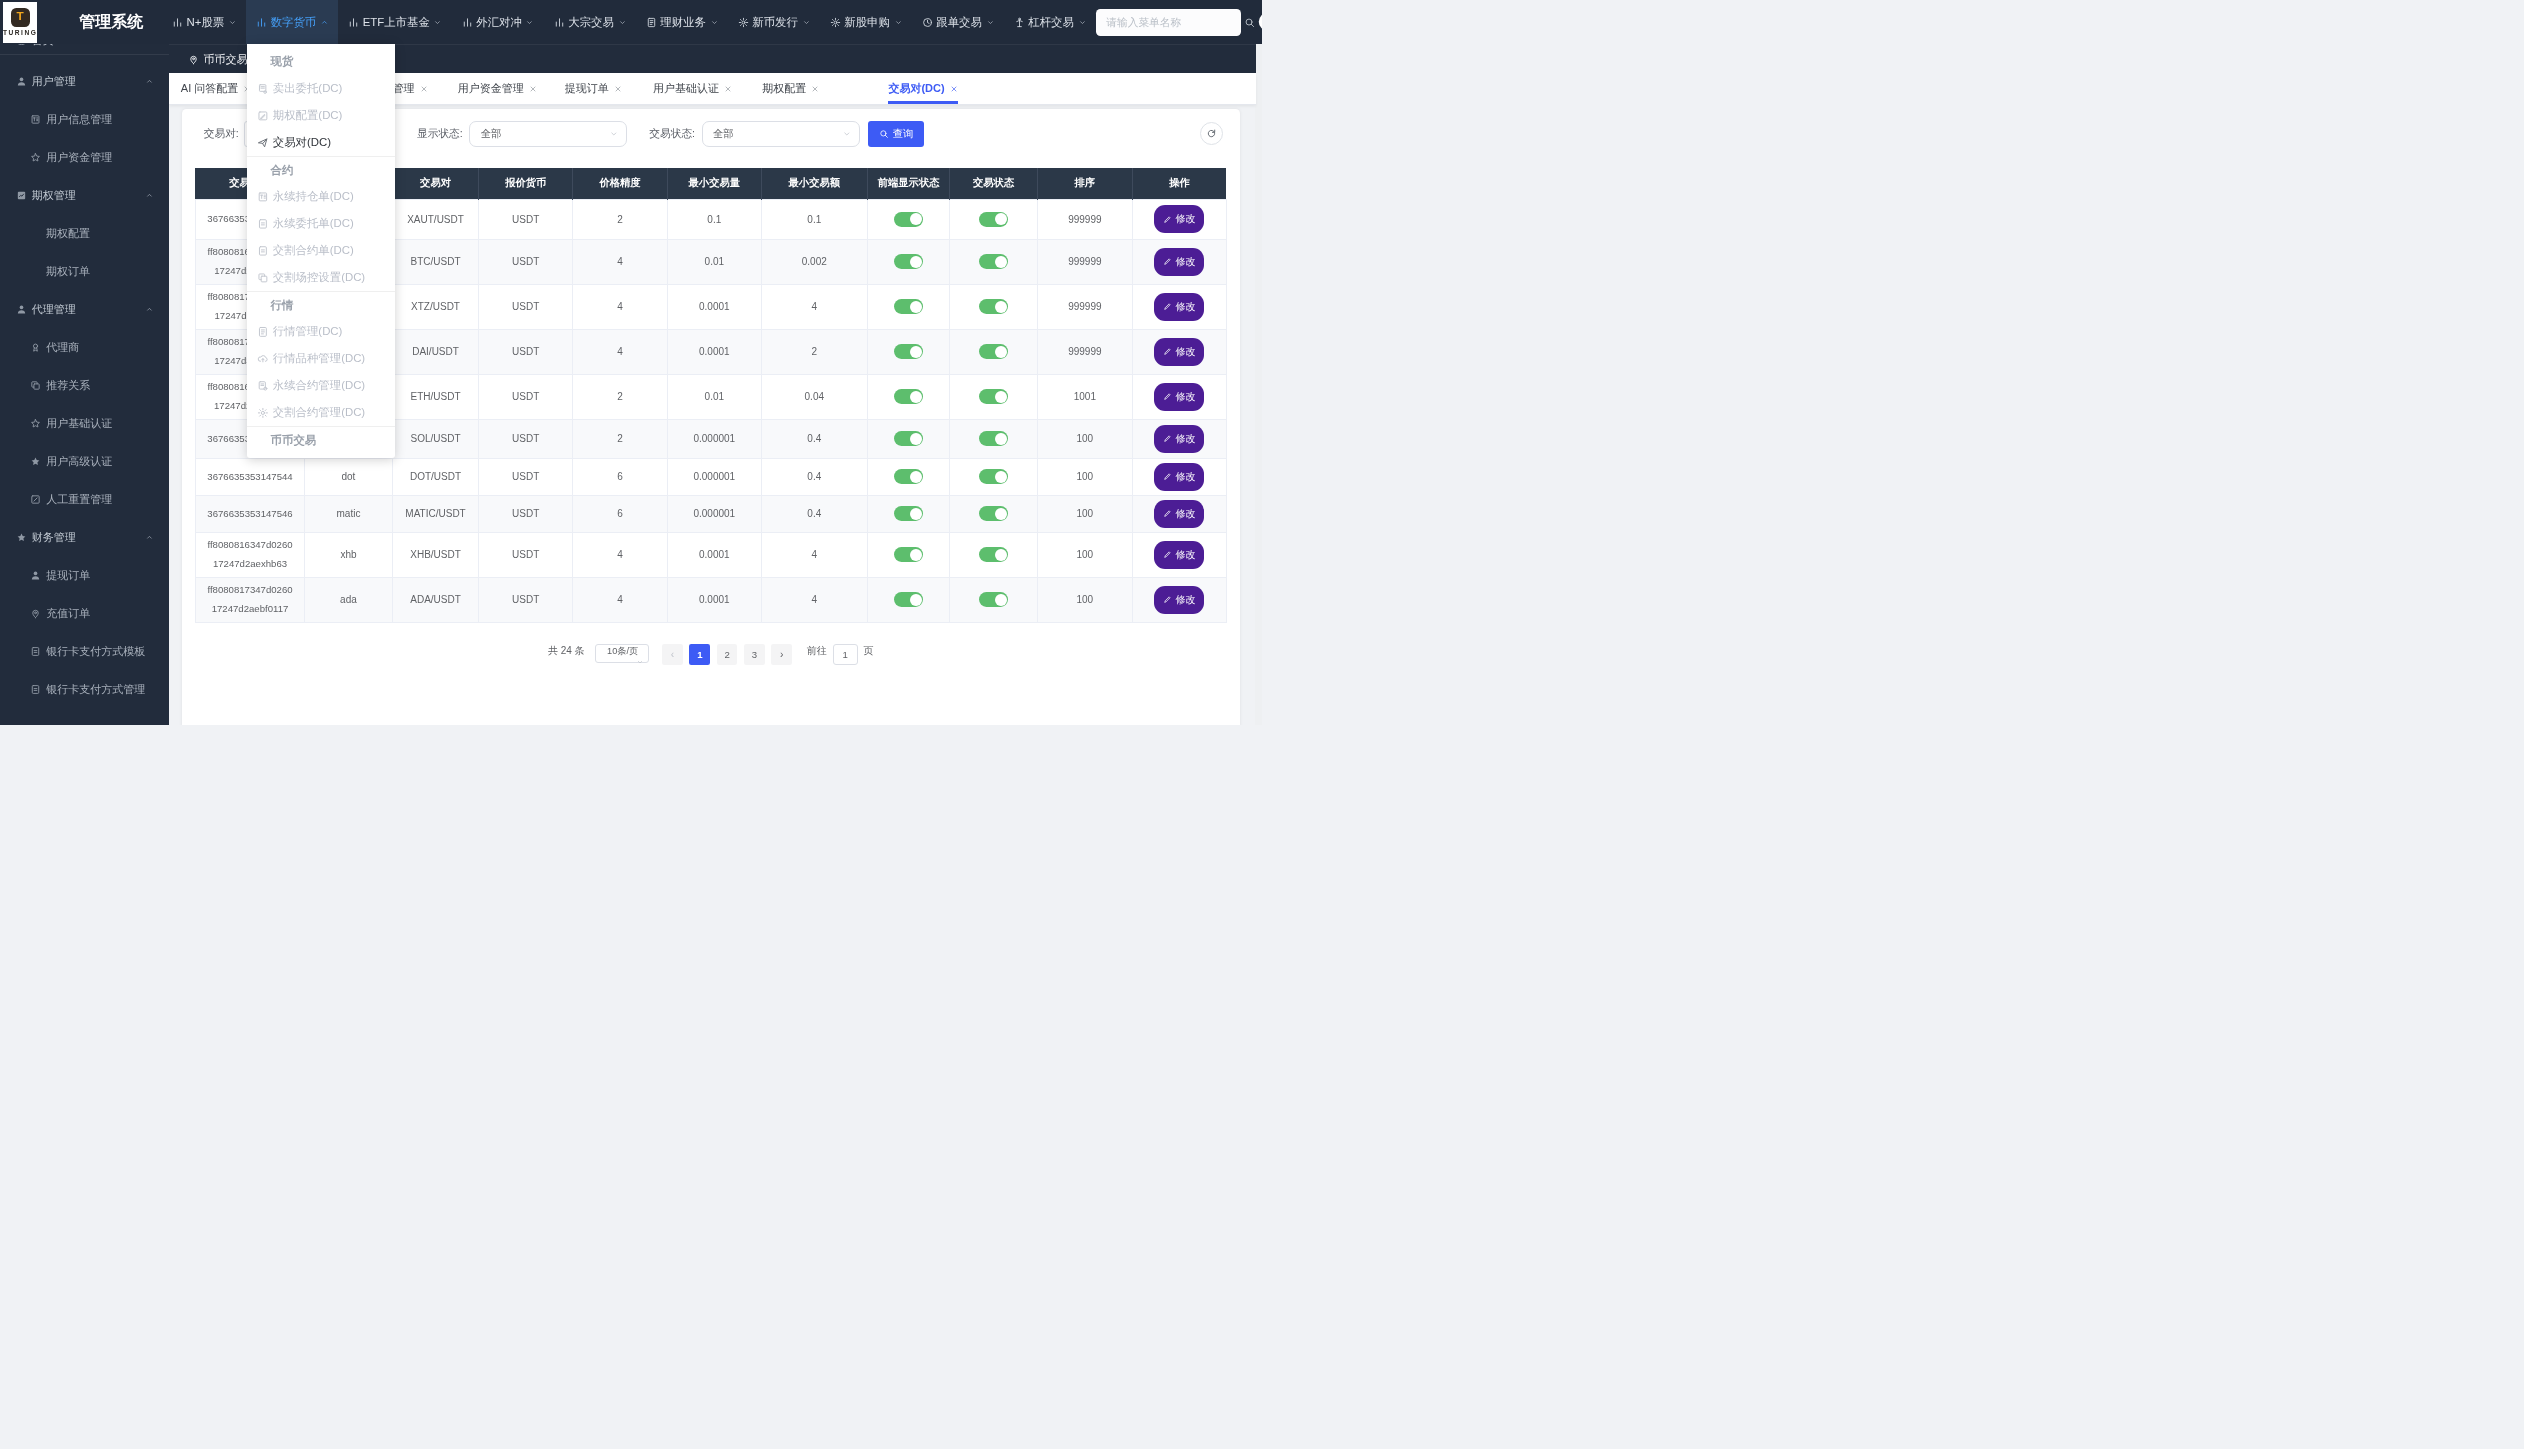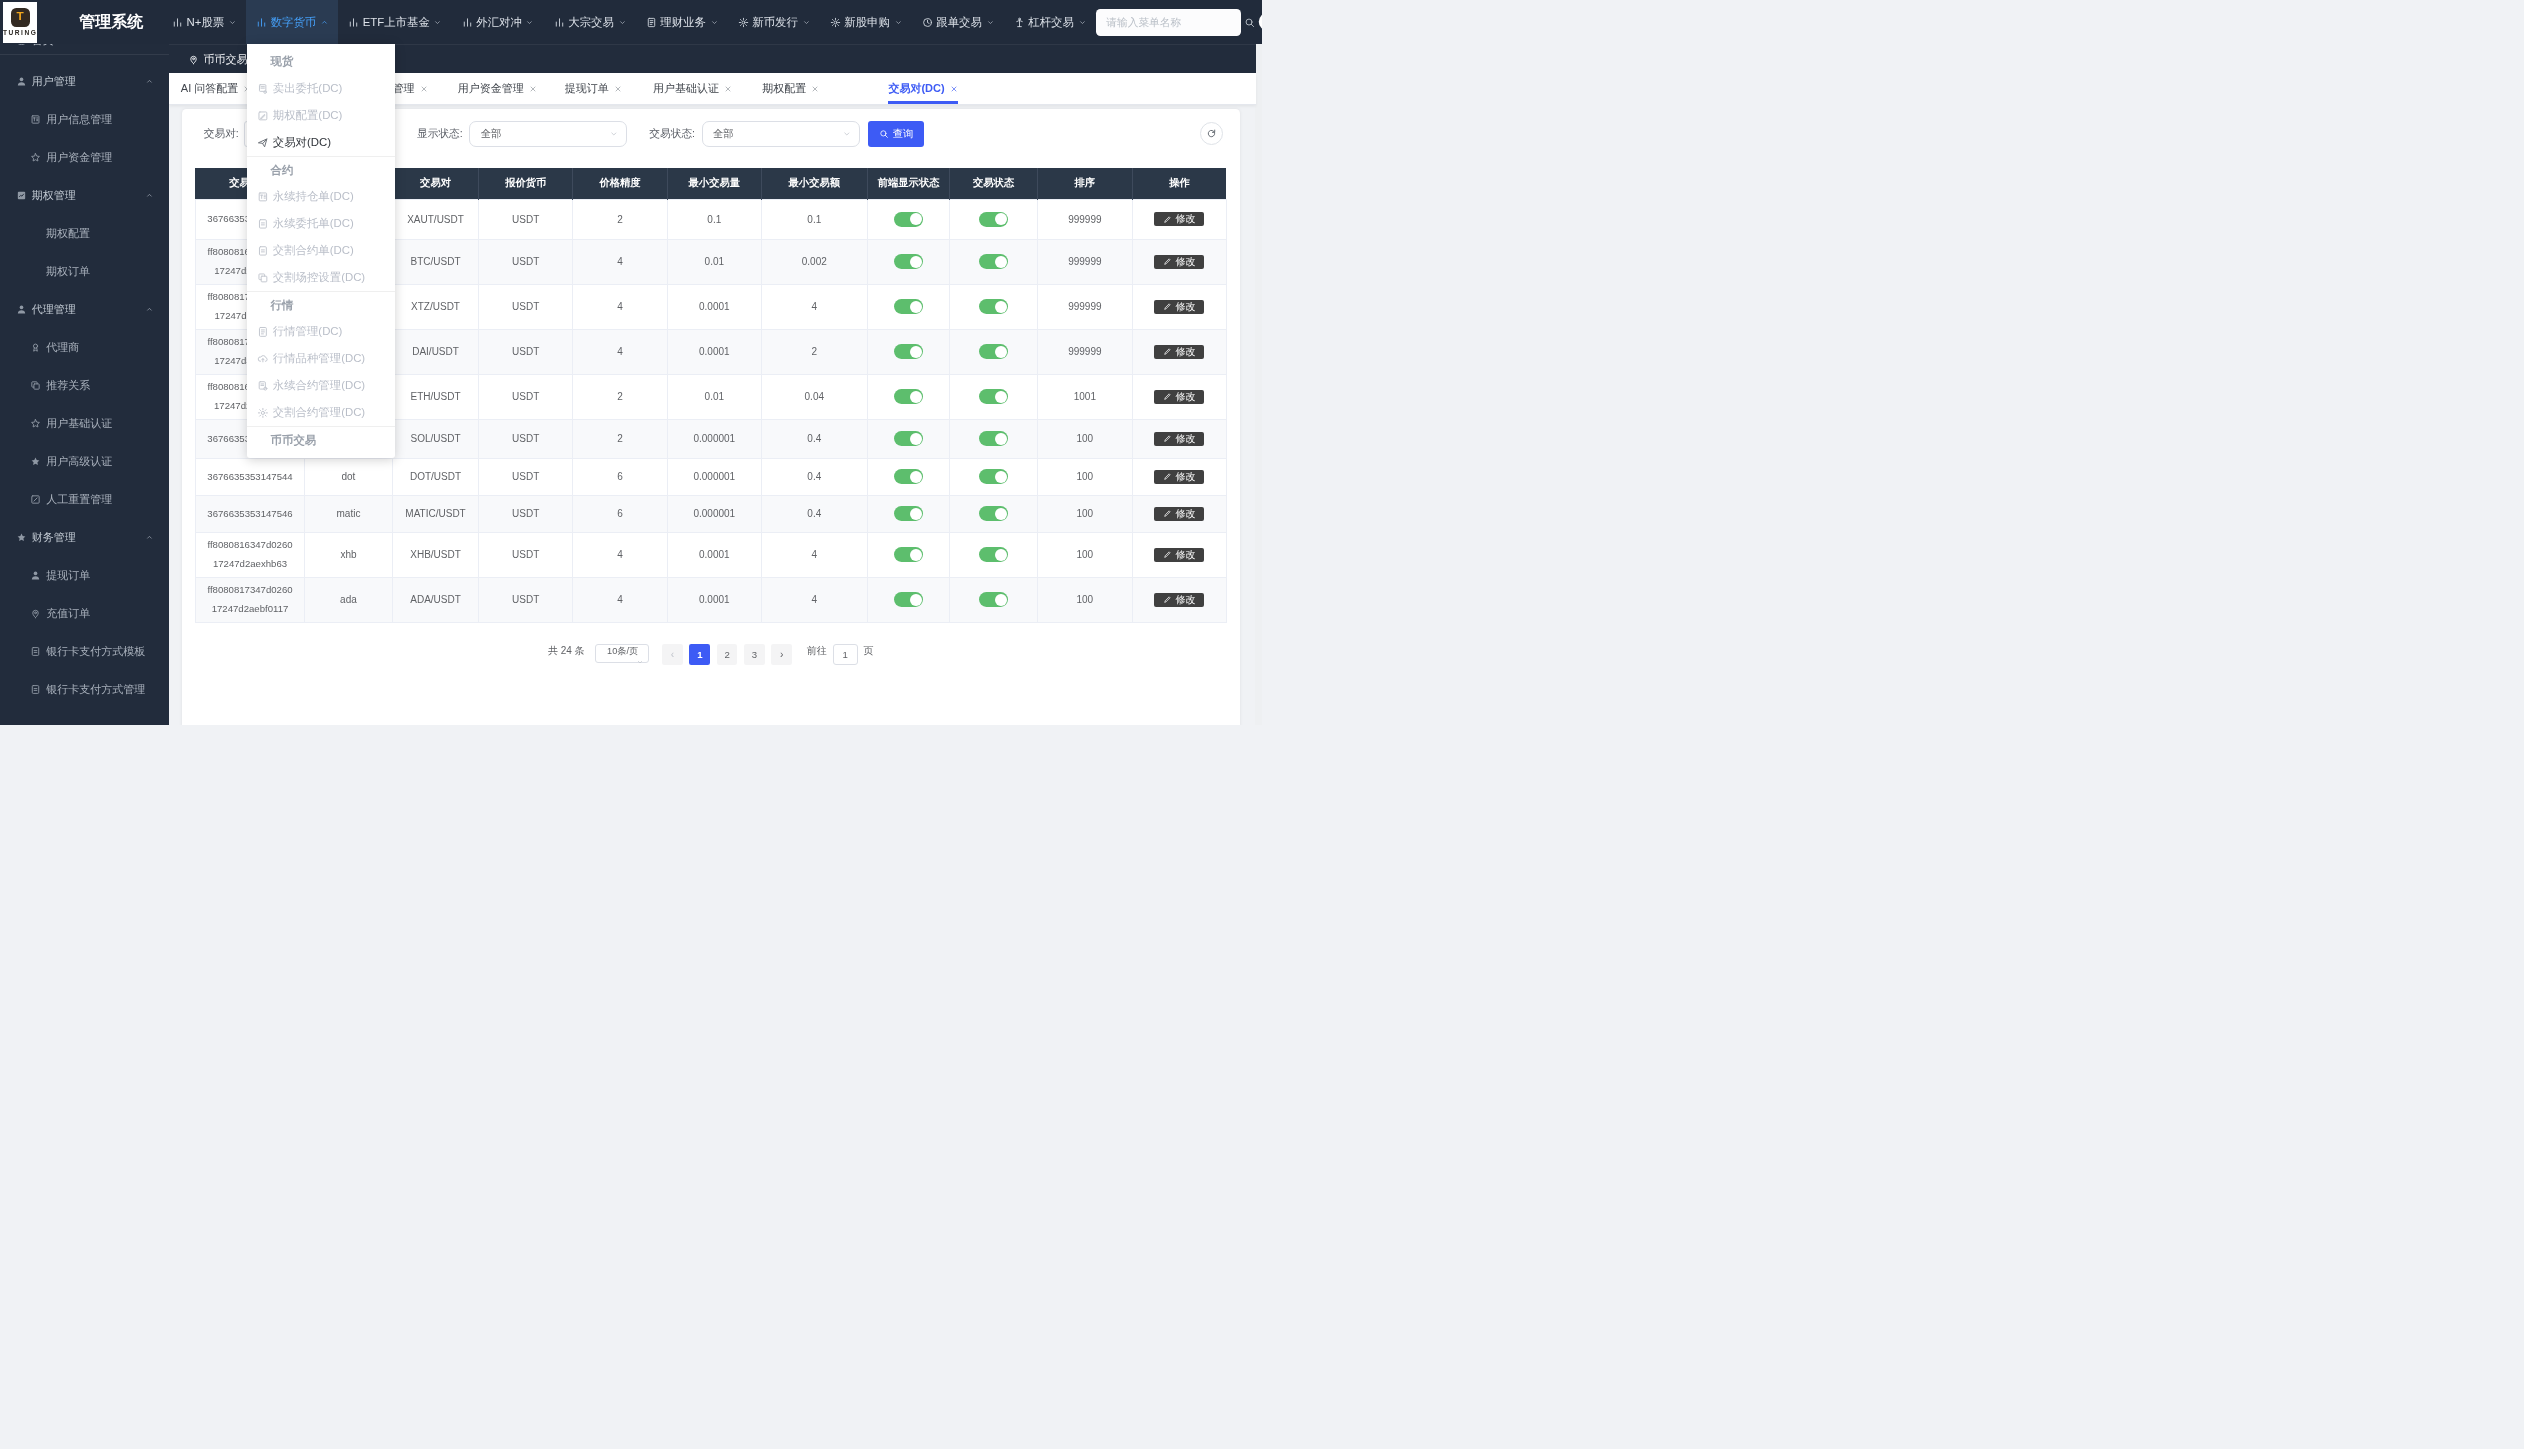--- a/index.html
+++ b/index.html
@@ -103,21 +103,21 @@
              border-right:0.7px solid #3e4a5c; text-align:center; }
   #grid th:last-child { border-right:none; }
   #grid td { border:0.7px solid #ebeef5; text-align:center; font-size:10px; color:#606266;
              padding:0 3px; overflow:hidden; }
   #grid tr.zebra td { background:#f8f9fb; }
   .id-line { line-height:1.9; font-size:9.6px; }
   .toggle { width:29.5px; height:14.8px; border-radius:7.4px; background:#5dbe6d; position:relative;
             display:inline-block; vertical-align:middle; cursor:pointer; }
   .toggle .knob { position:absolute; right:1.5px; top:1.5px; width:11.8px; height:11.8px;
                   border-radius:50%; background:#fff; }
-  .edit-btn { background:#404040; color:#fff; border:none; border-radius:2px; height:14px;
+  .edit-btn { background:#4c1d95; color:#fff; border:none; border-radius:11px; height:28px;
               padding:0 8.9px; font-size:10px; font-family:inherit; display:inline-flex;
               align-items:center; gap:3.7px; cursor:pointer; }
   .edit-btn .ic { font-size:8.9px; }
 
   
   #pager { display:flex; align-items:flex-start; justify-content:center; gap:5.9px; margin-top:21.4px; }
   #pager .total { font-size:10px; color:#606266; margin-right:4.4px; }
   #page-size { width:54px; height:19px; border:0.7px solid #dcdfe6; border-radius:3px; background:#fff;
                display:flex; align-items:center; padding:0 4.4px 0 5.9px; font-size:9.2px;
                color:#606266; cursor:pointer; margin-right:7.4px;flex-direction:column; }

